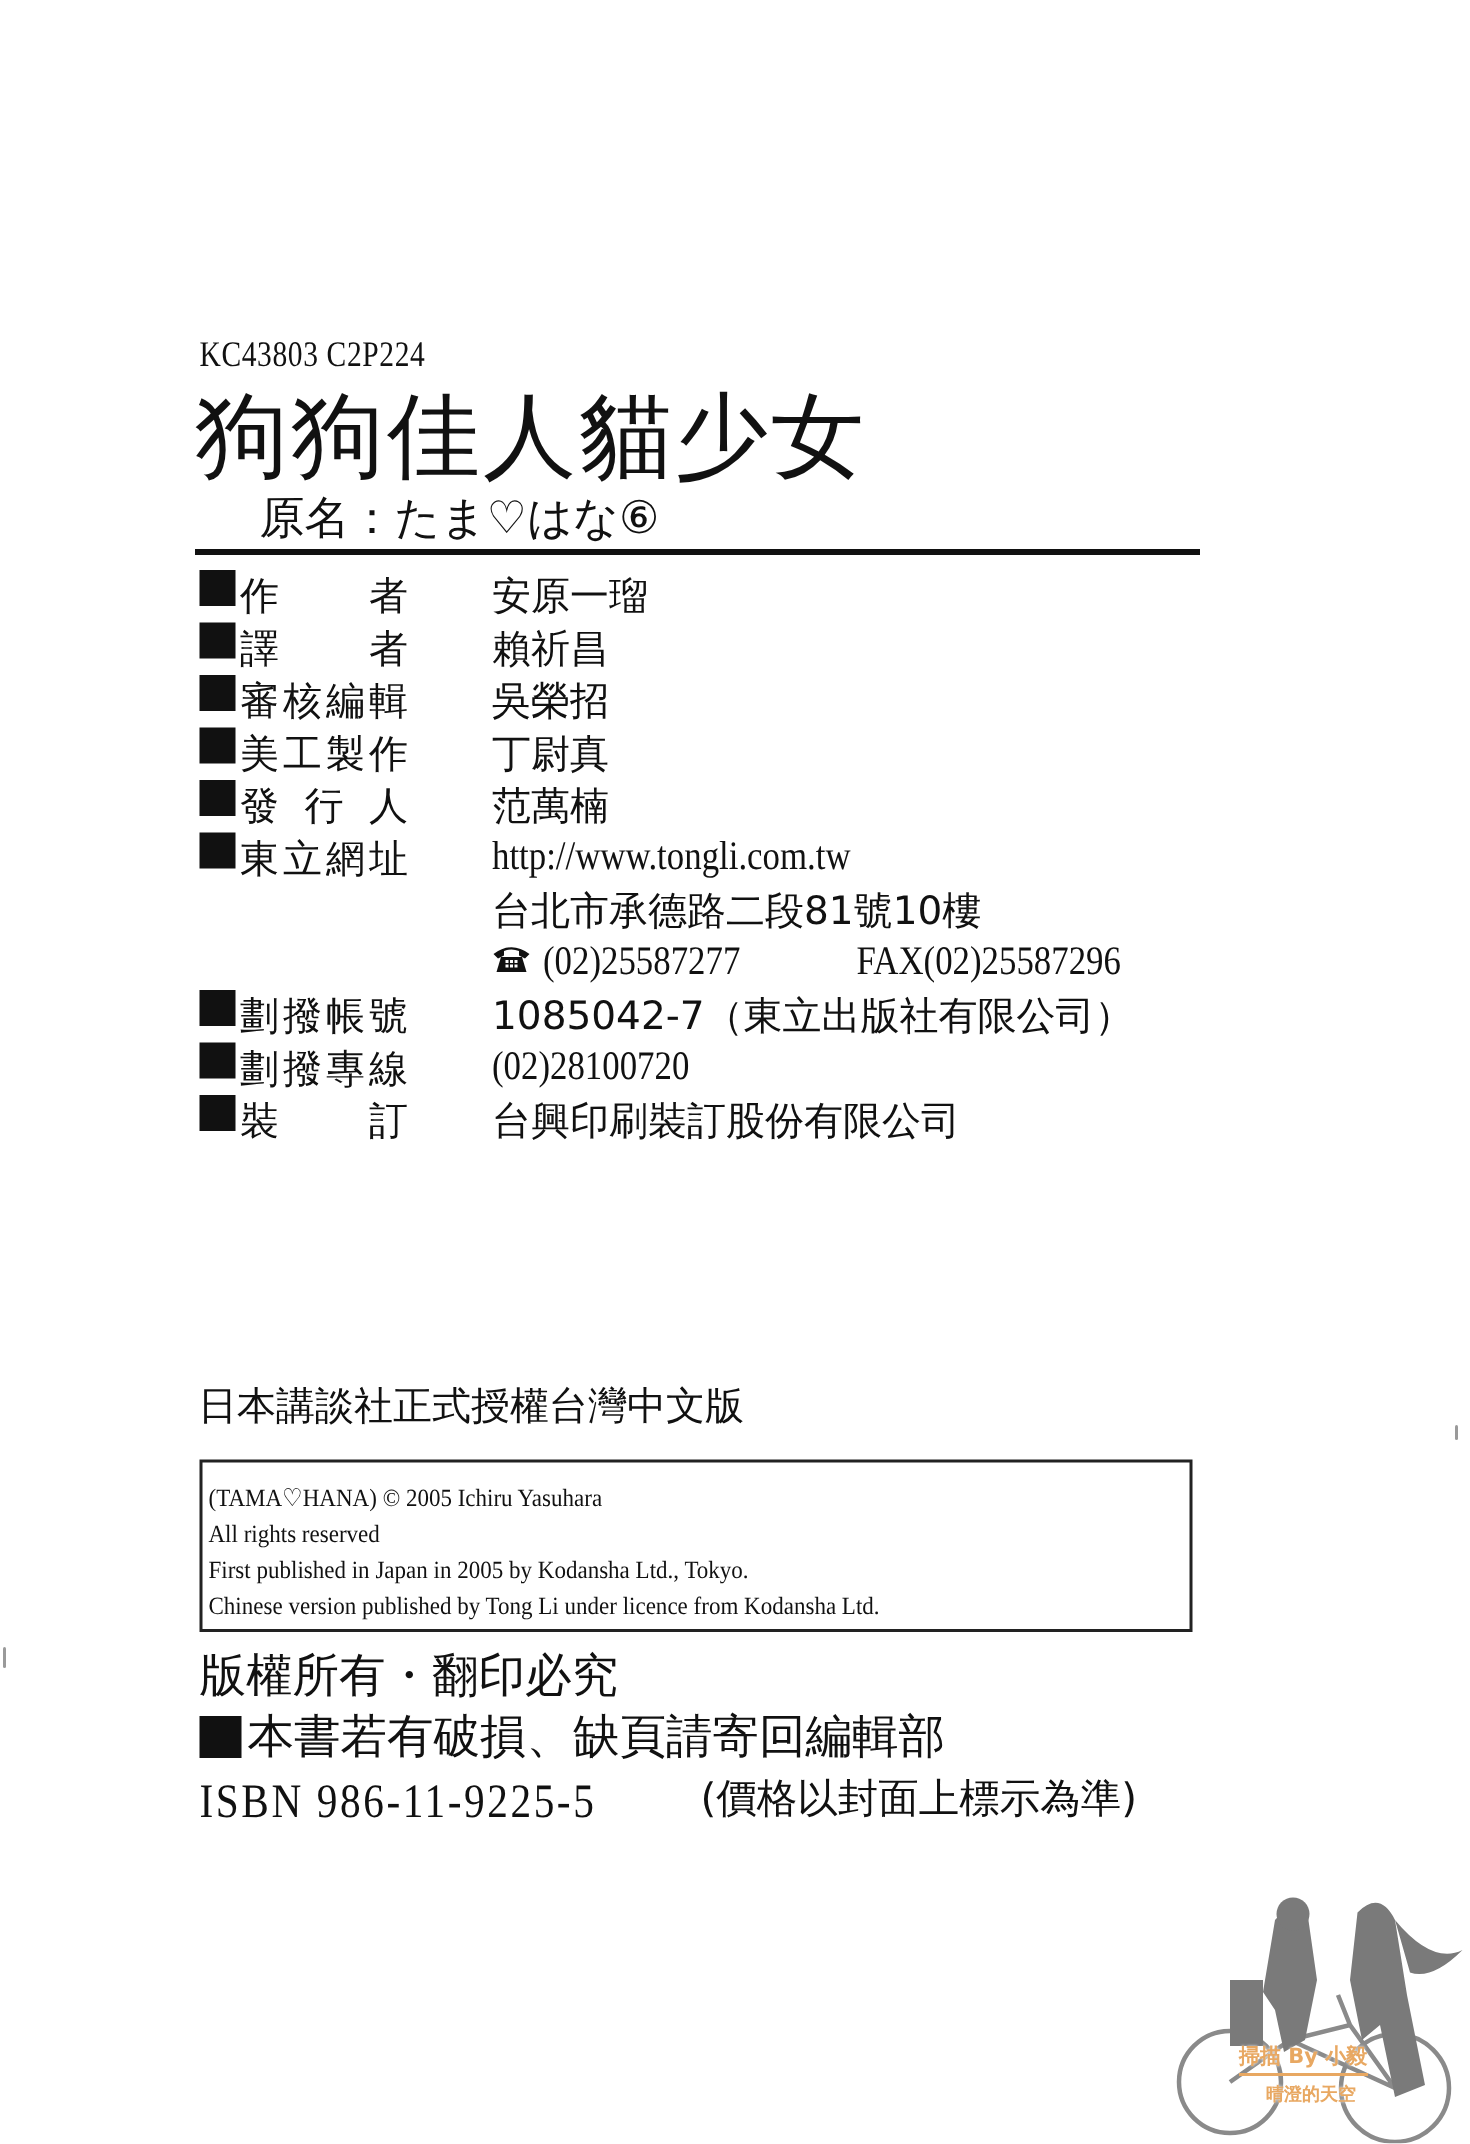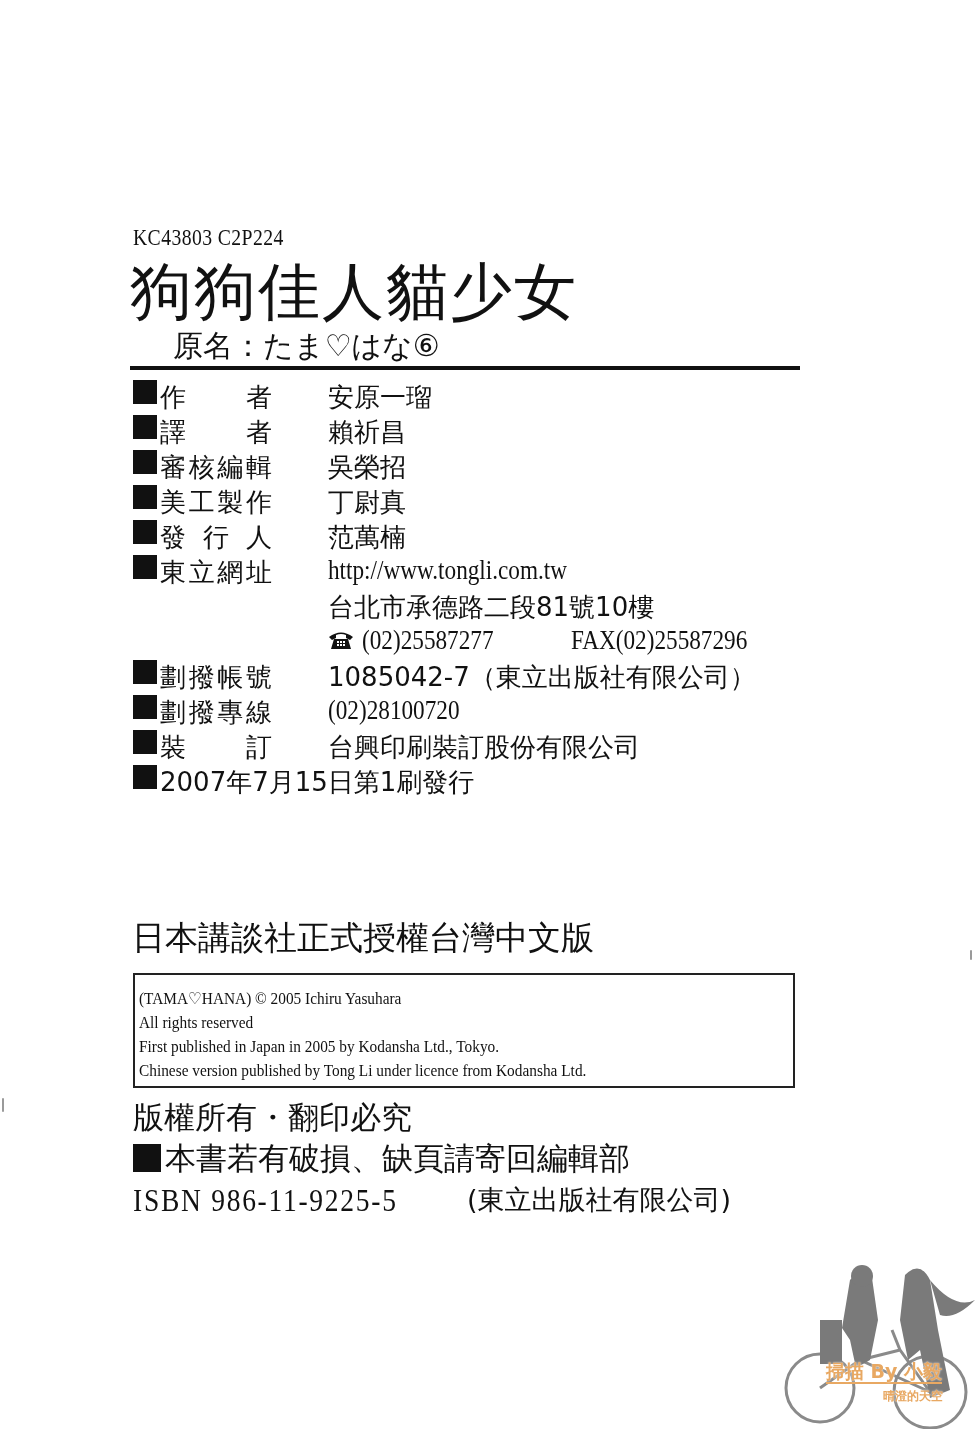--- a/index.html
+++ b/index.html
@@ -94,21 +94,21 @@
     }
     .fax { margin-left: 56px; }
 
     .print-date {
       font-family: "DejaVu Sans", "Liberation Sans", sans-serif;
     }
 
     .license-line {
       left: 132px; top: 918px;
       font-family: "DejaVu Sans", "Liberation Sans", sans-serif;
-      font-size: 33px;
+      font-size: 26px;
       line-height: 40px;
       white-space: nowrap;
     }
     .copyright-box {
       left: 133px; top: 973px;
       width: 662px; height: 115px;
       border: 2px solid #222222;
       box-sizing: border-box;
       padding: 12px 0 0 4px;
     }
@@ -161,37 +161,36 @@
       margin-left: 4px;
     }
 
     .scan-illustration {
       left: 780px; top: 1250px;
       width: 200px; height: 179px;
     }
     .watermark-main {
       left: 826px; top: 1360px;
       font-family: "DejaVu Sans", "Liberation Sans", sans-serif;
-      font-size: 19px;
+      font-size: 14px;
       color: #e8a862;
       font-weight: bold;
       white-space: nowrap;
       border-bottom: 2px solid #e8a862;
       line-height: 22px;
       text-shadow: 0 0 2px #ffffff;
     }
     .watermark-sub {
       left: 844px; top: 1388px;
       font-family: "DejaVu Sans", "Liberation Sans", sans-serif;
       font-size: 12px;
       color: #e8a862;
       font-weight: bold;
       white-space: nowrap;
       text-shadow: 0 0 2px #ffffff;
-      margin-left: 39px;
     }
     .speck {
       position: absolute;
       background: #9a9a9a;
       border-radius: 1px;
     }
   </style>
 </head>
 <body>
 
@@ -264,43 +263,39 @@
   <div class="credit-row">
     <span class="bullet"></span>
     <span class="credit-label">劃撥專線</span>
     <span class="credit-value"><span class="mono-ish">(02)28100720</span></span>
   </div>
   <div class="credit-row">
     <span class="bullet"></span>
     <span class="credit-label">裝　訂</span>
     <span class="credit-value">台興印刷裝訂股份有限公司</span>
   </div>
-  <div class="credit-row print-date">
-    <span class="bullet"></span>
-    <span>2007年7月15日第1刷發行</span>
-  </div>
 </div>
 
 <div class="abs license-line">日本講談社正式授權台灣中文版</div>
 
 <div class="abs copyright-box">
   <div class="copyright-line">(TAMA♡HANA) © 2005 Ichiru Yasuhara</div>
   <div class="copyright-line">All rights reserved</div>
   <div class="copyright-line">First published in Japan in 2005 by Kodansha Ltd., Tokyo.</div>
   <div class="copyright-line">Chinese version published by Tong Li under licence from Kodansha Ltd.</div>
 </div>
 
 <div class="abs rights-line">版權所有・翻印必究</div>
 <div class="abs damage-line">
   <span class="bullet"></span>
   <span>本書若有破損、缺頁請寄回編輯部</span>
 </div>
 <div class="abs isbn-line">
   <span class="isbn-code">ISBN 986-11-9225-5</span>
-  <span class="price-note">(東立出版社有限公司)</span>
+  <span class="price-note">(價格以封面上標示為準)</span>
 </div>
 
 <div class="abs scan-illustration">
   <svg width="200" height="179" viewBox="0 0 200 179">
     <g fill="none" stroke="#8a8a8a" stroke-width="3">
       <circle cx="40" cy="138" r="34"></circle>
       <circle cx="150" cy="142" r="36"></circle>
       <path d="M40 138 L80 110 L150 142 M80 110 L120 100 L150 142 M120 100 L112 80"></path>
     </g>
     <g fill="#7a7a7a">

